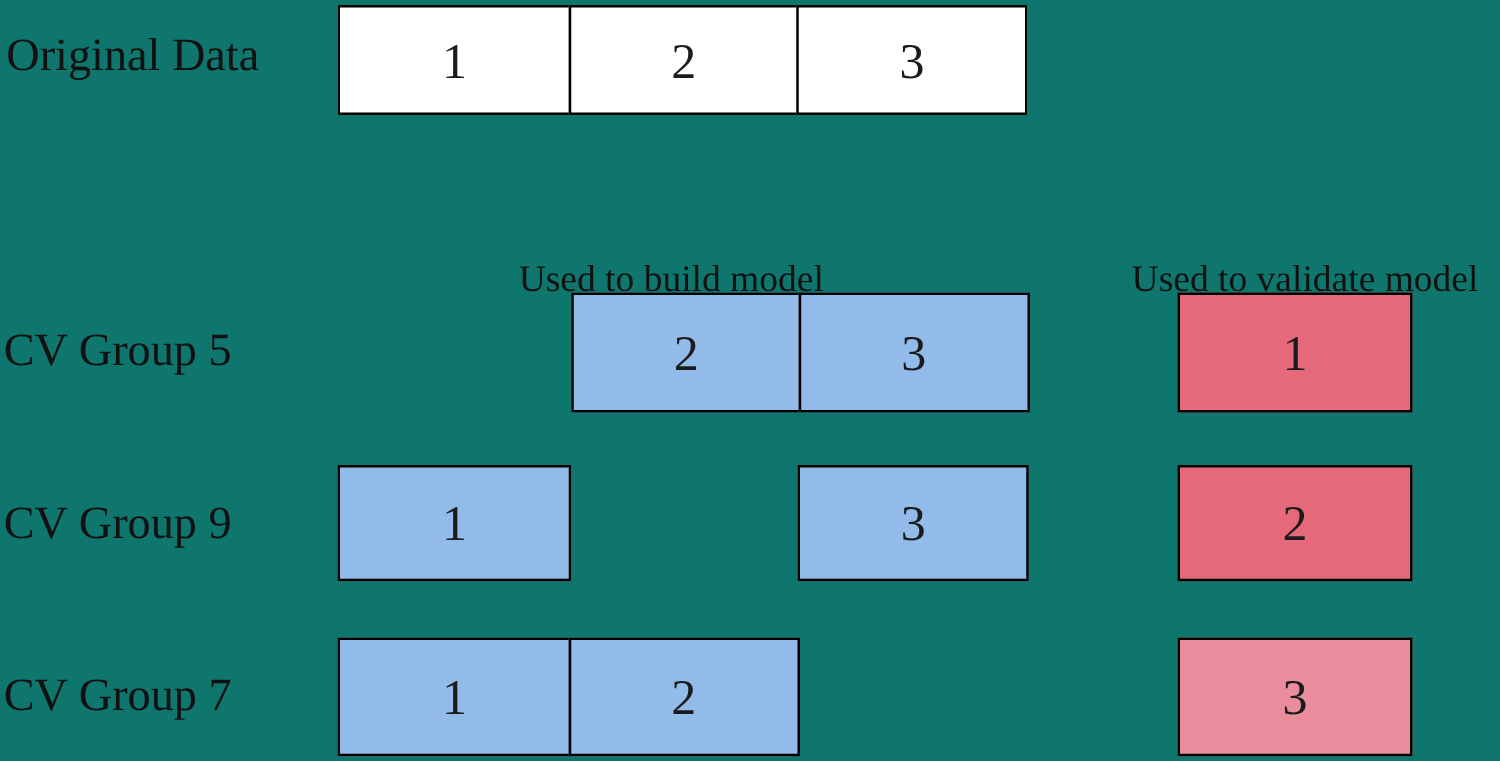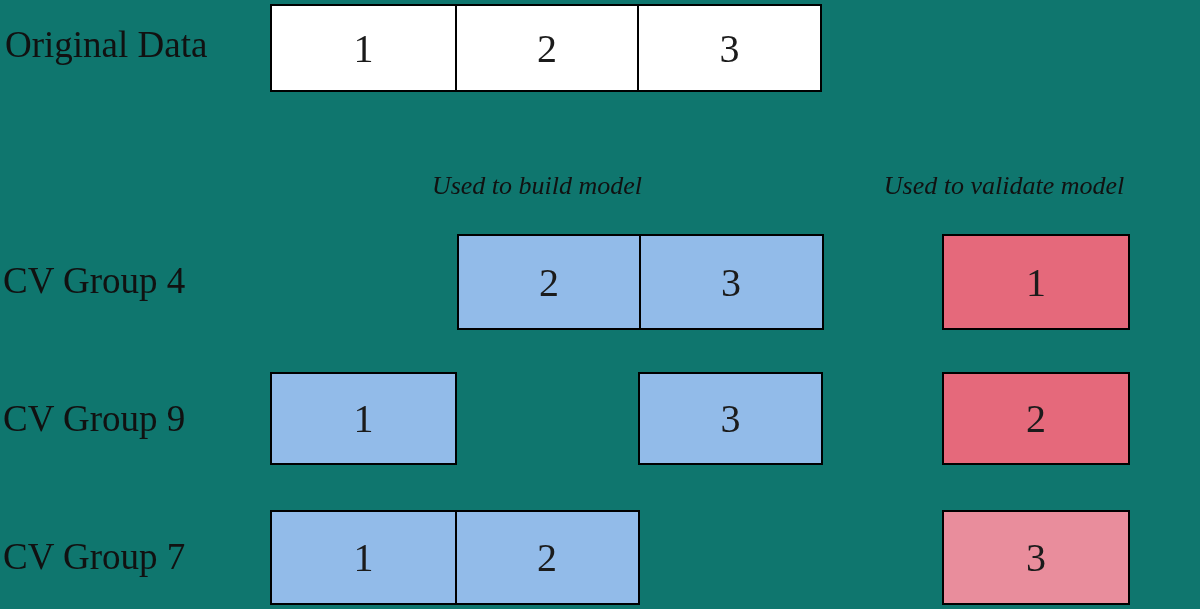--- a/index.html
+++ b/index.html
@@ -11,25 +11,25 @@
     overflow:hidden;
   }
   .row-label{
     position:absolute;
     font-size:37px;line-height:44px;
     color:#111111;
     white-space:nowrap;
   }
   .col-header{
     position:absolute;
-    font-size:26px;line-height:36px;
-    font-style:italic;
+    font-size:30px;line-height:36px;
     color:#111111;
     transform:translateX(-50%);
     white-space:nowrap;
+    margin-top:38px;
   }
   .grp{
     position:absolute;
     display:flex;
   }
   .cell{
     box-sizing:border-box;
     border:2.5px solid #000000;
     display:flex;align-items:center;justify-content:center;
     font-size:40px;
@@ -46,23 +46,23 @@
 
   <div class="row-label" style="left:5px;top:23px">Original Data</div>
 
   <div class="grp" style="left:270px;top:4px">
     <div class="cell" style="width: 187px; height: 88px; background: rgb(255, 255, 255);">1</div>
     <div class="cell" style="width: 185px; height: 88px; background: rgb(255, 255, 255);">2</div>
     <div class="cell" style="width: 185px; height: 88px; background: rgb(255, 255, 255);">3</div>
   </div>
 
   <div class="col-header" style="left:537px;top:168px">Used to build model</div>
-  <div class="col-header" style="left:1004px;top:168px">Used to validate model</div>
+  <div class="col-header" style="left:1044px;top:168px">Used to validate model</div>
 
-  <div class="row-label" style="left:3px;top:259px">CV Group 4</div>
+  <div class="row-label" style="left:3px;top:259px">CV Group 5</div>
 
   <div class="grp" style="left:457px;top:234px">
     <div class="cell" style="width: 184px; height: 96px; background: rgb(146, 187, 233);">2</div>
     <div class="cell" style="width: 185px; height: 96px; background: rgb(146, 187, 233);">3</div>
   </div>
 
   <div class="cell abs" style="left: 942px; top: 234px; width: 188px; height: 96px; background: rgb(229, 105, 123);">1</div>
 
   <div class="row-label" style="left:3px;top:397px">CV Group 9</div>
 

